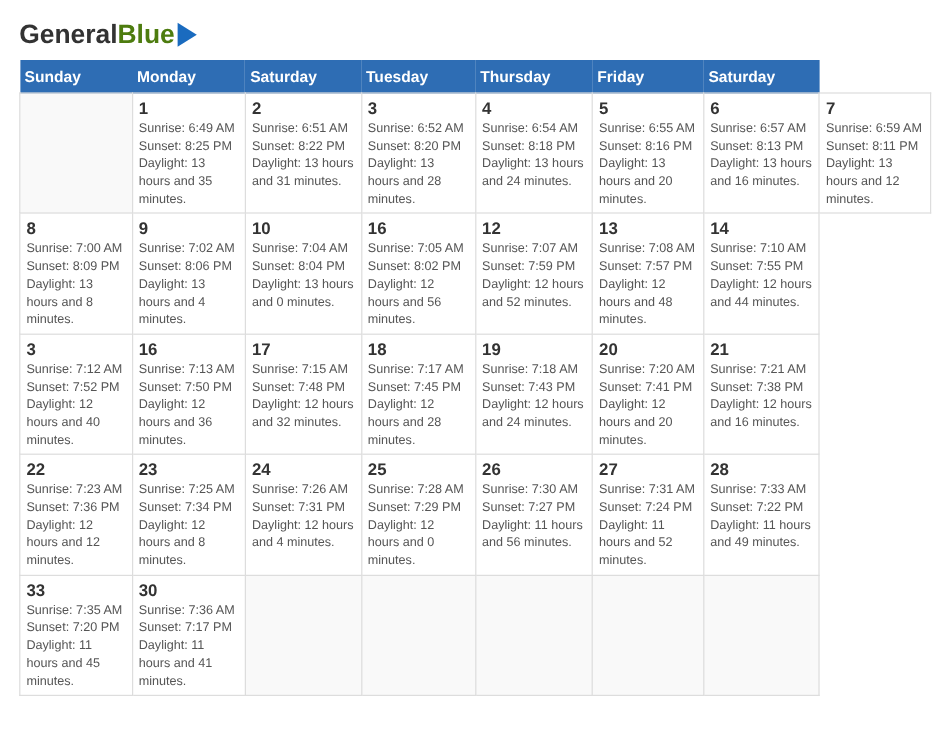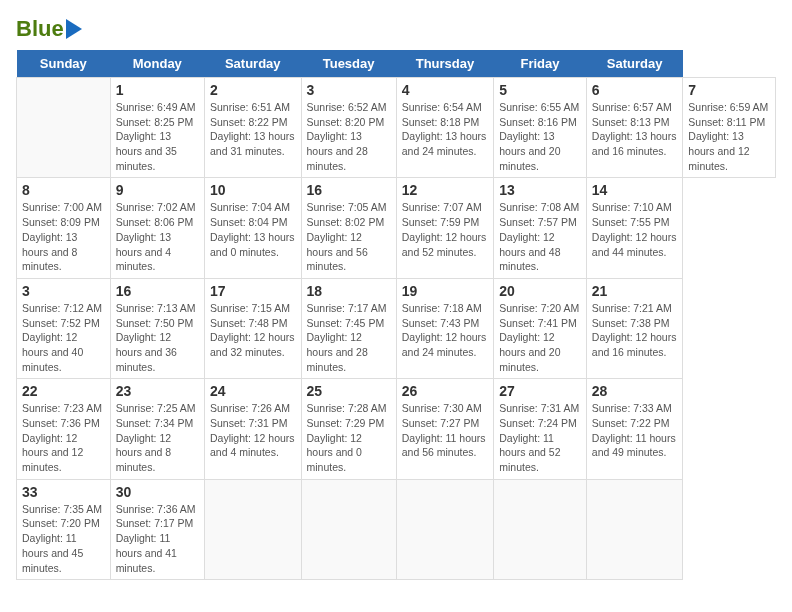--- a/index.html
+++ b/index.html
@@ -53,21 +53,21 @@
     }
     table {
       width: 100%;
       border-collapse: collapse;
       font-size: 11px;
     }
     thead th {
       background-color: #2e6db4;
       color: #fff;
       padding: 6px 4px;
-      text-align: center;
+      text-align: left;
       font-size: 13px;
       font-weight: bold;
     }
     tbody td {
       border: 1px solid #ddd;
       vertical-align: top;
       padding: 4px 5px;
       width: 113px;
       min-height: 80px;
     }
@@ -88,20 +88,21 @@
     }
     tbody tr td:first-child { border-left: 1px solid #ddd; }
     .week-row td { height: 88px; }
   </style>
 </head>
 <body>
 
 <div class="header-section">
   <div class="logo">
     <div class="logo-text">
+      <span class="logo-general">General</span>
       <span class="logo-blue">Blue</span>
       <span class="logo-arrow"></span>
     </div>
   </div>
   <div class="title-section">
     <div class="month-title"></div>
     <div class="location-title"></div>
   </div>
 </div>
 

